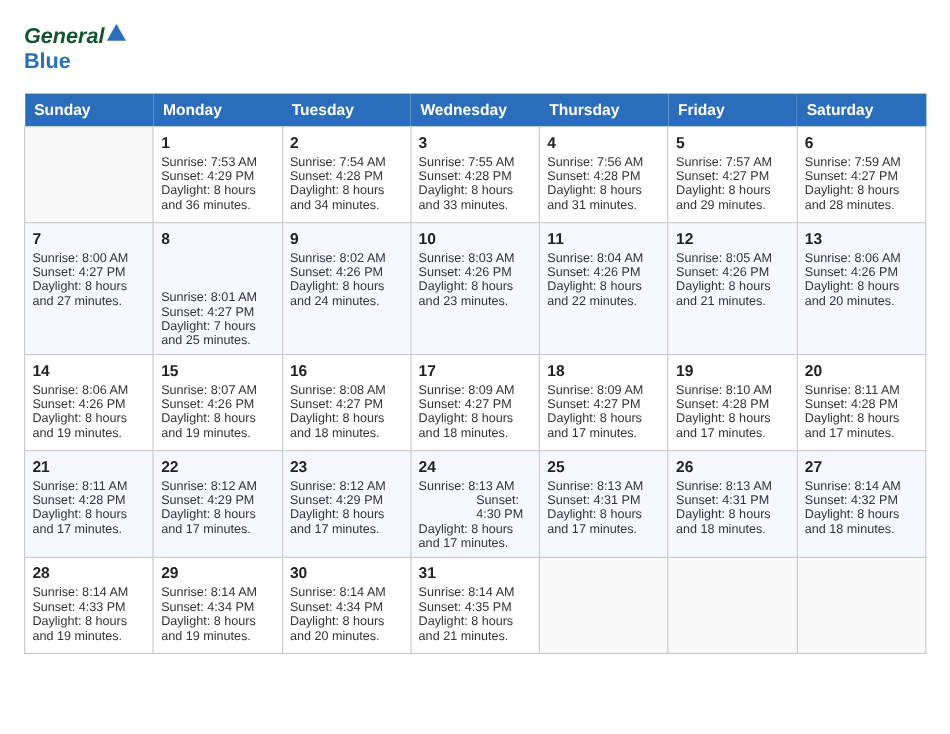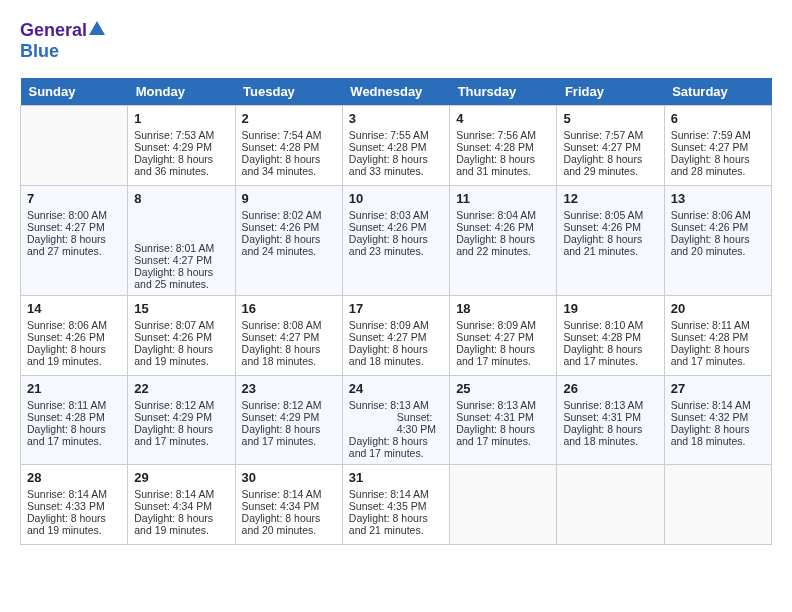--- a/index.html
+++ b/index.html
@@ -77,21 +77,21 @@
     td.empty {
       background: #f9f9f9 !important;
     }
   </style>
 </head>
 <body>
 
 <div class="header">
   <div class="logo">
     <div class="logo-line">
-      <span style="font-size:18px;font-weight:bold;color:#4c1d95;">General</span>
+      <span style="font-size:18px;font-weight:bold;color:#14532d;font-style:italic;">General</span>
       <span style="display:inline-block;margin-left:2px;vertical-align:middle;">
         <svg width="16" height="16" viewBox="0 0 16 16">
             <polygon points="8,0 16,14 0,14" fill="#2a6ebb"></polygon>
           </svg>
       </span>
     </div>
     <div>
       <span style="font-size:18px;font-weight:bold;color:#2a6ebb;">Blue</span>
     </div>
   </div>
@@ -155,21 +155,21 @@
         <td>
           <span class="day-num">7</span>
 <span style="display:block;">Sunrise: 8:00 AM</span>
 <span style="display:block;">Sunset: 4:27 PM</span>
 <span style="display:block;">Daylight: 8 hours and 27 minutes.</span>
         </td>
         <td>
           <span class="day-num">8</span>
 <span style="display:block;margin-top:36px;">Sunrise: 8:01 AM</span>
 <span style="display:block;">Sunset: 4:27 PM</span>
-<span style="display:block;">Daylight: 8 hours and 25 minutes.</span>
+<span style="display:block;">Daylight: 7 hours and 25 minutes.</span>
         </td>
         <td>
           <span class="day-num">9</span>
 <span style="display:block;">Sunrise: 8:02 AM</span>
 <span style="display:block;">Sunset: 4:26 PM</span>
 <span style="display:block;">Daylight: 8 hours and 24 minutes.</span>
         </td>
         <td>
           <span class="day-num">10</span>
 <span style="display:block;">Sunrise: 8:03 AM</span>

